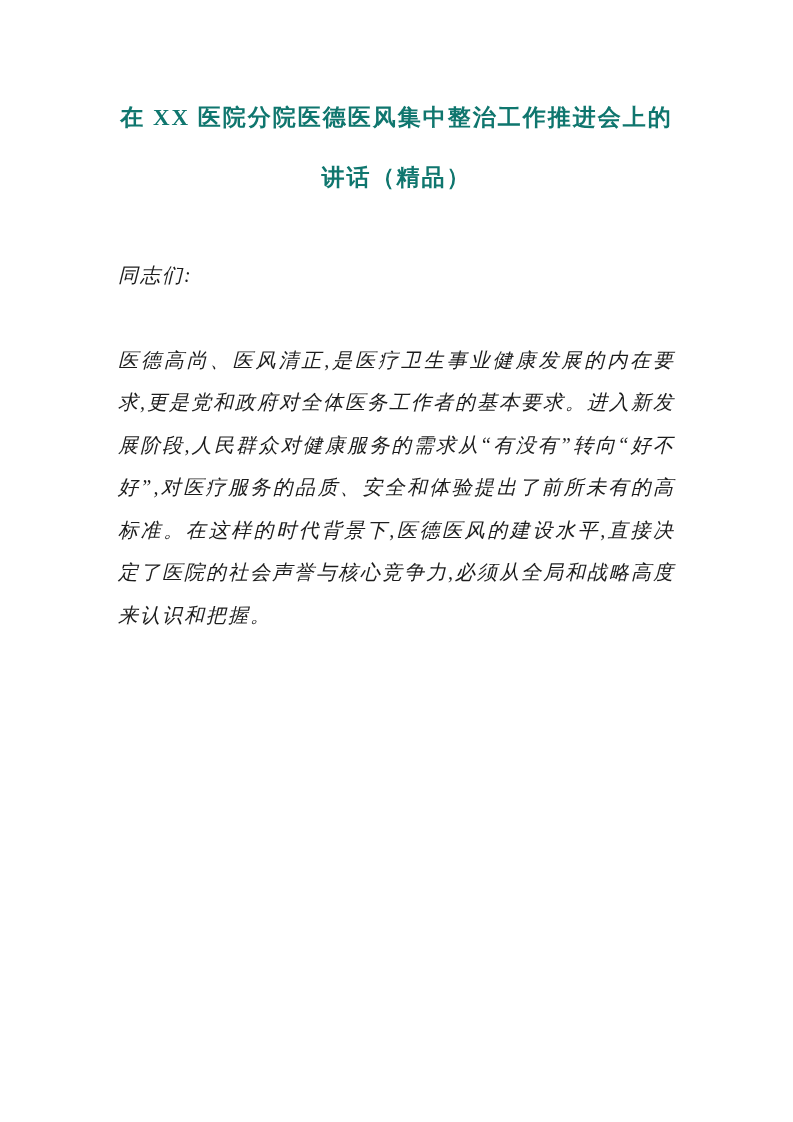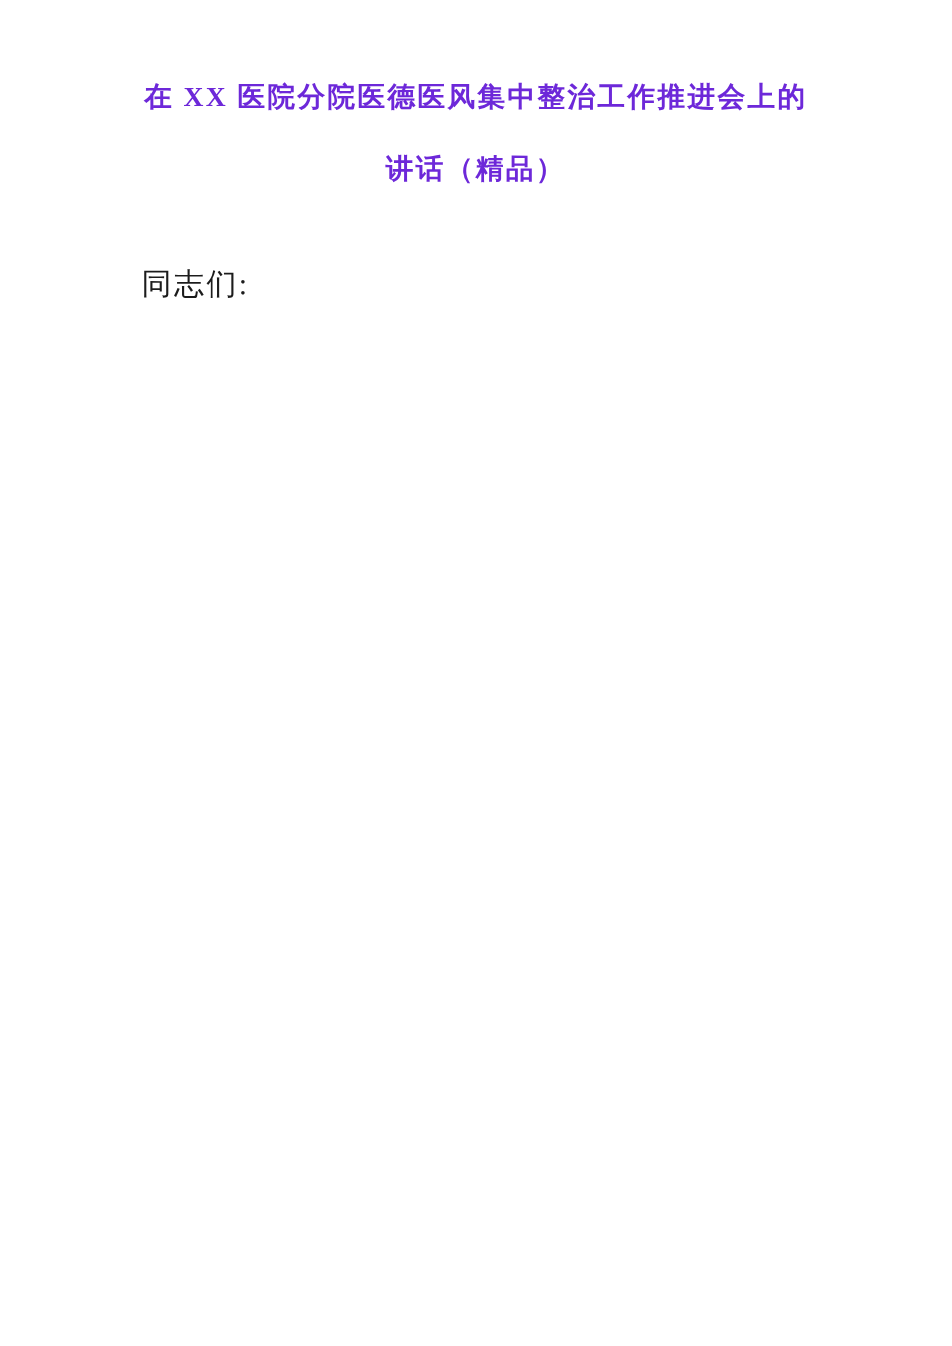--- a/index.html
+++ b/index.html
@@ -16,48 +16,50 @@
     color: #1c1c1c;
   }
   .page {
     width: 793px;
     height: 1122px;
     background: #ffffff;
     padding: 0 118px;
   }
   .doc-title {
     margin: 0;
-    padding-top: 51px;
+    padding-top: 88px;
     font-size: 23px;
     font-weight: bold;
     line-height: 60px;
     letter-spacing: 2px;
     text-align: center;
-    color: #6d28d9;
+    color: #0f766e;
   }
   .doc-body {
     margin-top: 46px;
   }
   .doc-body p {
     margin: 0 0 42px 0;
-    font-size: 25px;
+    font-size: 20px;
     line-height: 42.5px;
     letter-spacing: 2px;
     text-align: justify;
     text-justify: inter-character;
     font-weight: normal;
     color: #1c1c1c;
+    font-style: italic;
   }
   .doc-body p:last-child { margin-bottom: 0; }
 </style>
 </head>
 <body>
 
 <div class="page">
   <h1 class="doc-title">在 XX 医院分院医德医风集中整治工作推进会上的讲话（精品）</h1>
 
   <div class="doc-body">
     <p>同志们:</p>
 
 
 
+    <p>医德高尚、医风清正,是医疗卫生事业健康发展的内在要求,更是党和政府对全体医务工作者的基本要求。进入新发展阶段,人民群众对健康服务的需求从“有没有”转向“好不好”,对医疗服务的品质、安全和体验提出了前所未有的高标准。在这样的时代背景下,医德医风的建设水平,直接决定了医院的社会声誉与核心竞争力,必须从全局和战略高度来认识和把握。</p>
   </div>
 </div>
 
 </body></html>

